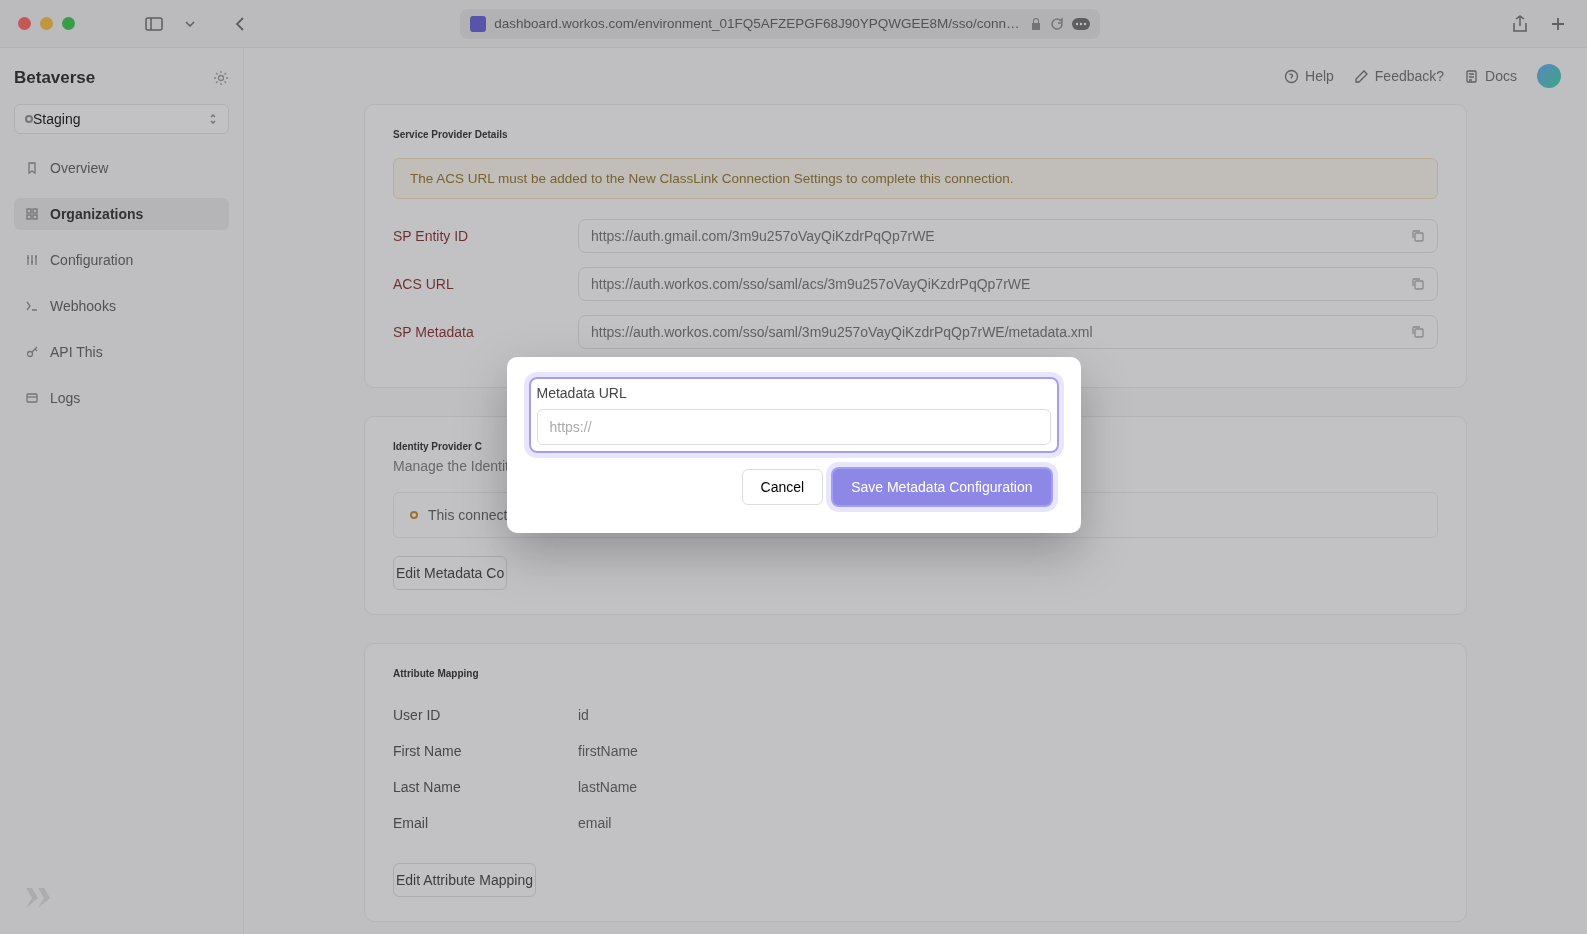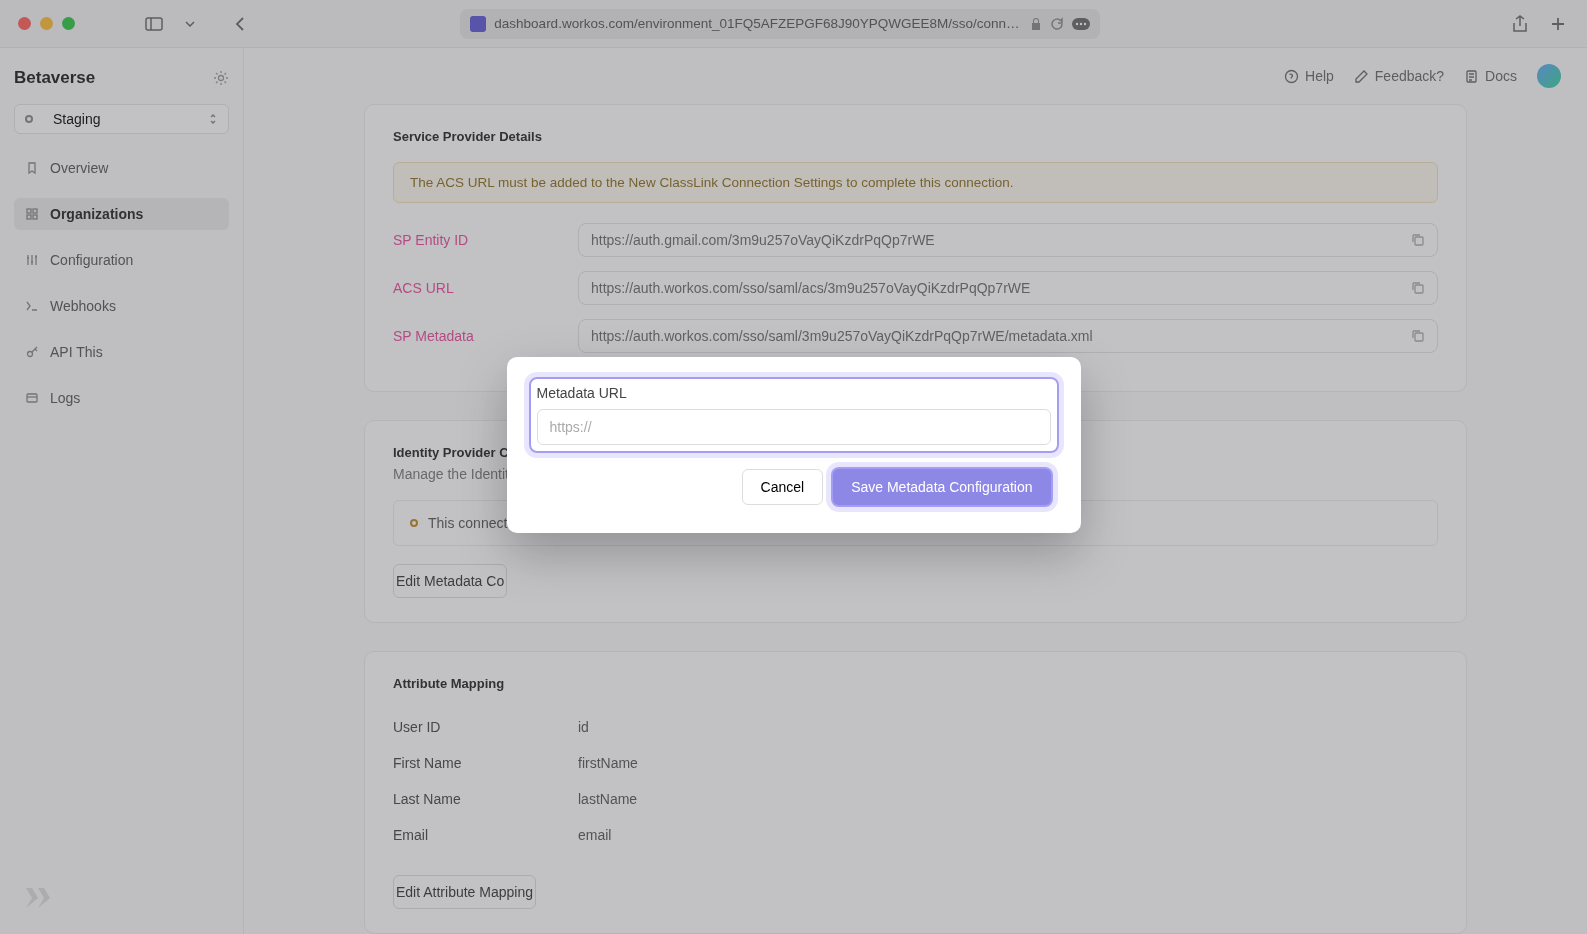--- a/index.html
+++ b/index.html
@@ -22,41 +22,41 @@
 .url-trail { display: flex; gap: 8px; align-items: center; color: #888; }
 .chrome-right { margin-left: auto; display: flex; gap: 16px; }
 
 
 .app { display: flex; height: calc(100% - 48px); background: #fafafa; }
 .sidebar { width: 244px; background: #fafafa; border-right: 1px solid #ececec; padding: 20px 14px; position: relative; }
 .org-header { display: flex; align-items: center; justify-content: space-between; margin-bottom: 16px; }
 .org-name { font-size: 17px; font-weight: 600; color: #1a1a1a; }
 .gear { color: #999; cursor: pointer; }
 .env-selector { display: flex; align-items: center; gap: 8px; background: #fff; border: 1px solid #e3e3e3; border-radius: 6px; padding: 6px 10px; font-size: 14px; margin-bottom: 18px; cursor: pointer; justify-content: space-between; }
-.env-left { display: flex; align-items: center; gap: 20px; }
+.env-left { display: flex; align-items: center; gap: 0; }
 .env-dot { width: 8px; height: 8px; border: 2px solid #888; border-radius: 50%; }
 .nav { display: flex; flex-direction: column; gap: 14px; }
 .nav-item { display: flex; align-items: center; gap: 10px; padding: 8px 10px; border-radius: 6px; font-size: 14px; color: #555; cursor: pointer; }
 .nav-item.active { background: #ececec; font-weight: 600; color: #222; }
 .nav-icon { width: 16px; height: 16px; display: flex; align-items: center; justify-content: center; color: #888; flex-shrink: 0; }
 .logo-mark { position: absolute; bottom: 20px; left: 20px; width: 36px; height: 36px; color: #ccc; }
 
 
 .main { flex: 1; display: flex; flex-direction: column; }
 .topbar { height: 56px; display: flex; align-items: center; justify-content: flex-end; padding: 0 26px; gap: 20px; }
 .top-link { display: flex; align-items: center; gap: 6px; font-size: 14px; color: #666; cursor: pointer; }
 .avatar { width: 24px; height: 24px; border-radius: 50%; background: linear-gradient(135deg, #60a5fa, #34d399); }
 
 
 .content { flex: 1; padding: 0 120px 40px; overflow-y: auto; }
 .card { background: #fff; border: 1px solid #ebebeb; border-radius: 10px; padding: 24px 28px; margin-bottom: 28px; }
-.card-title { font-size: 13px; font-weight: 600; color: #222; margin-bottom: 18px; }
+.card-title { font-size: 10px; font-weight: 600; color: #222; margin-bottom: 18px; }
 .warning { background: #fef8ec; border: 1px solid #f0e0b8; border-radius: 6px; padding: 12px 16px; font-size: 13.5px; color: #8a6d1c; margin-bottom: 20px; }
 .field-row { display: flex; align-items: center; margin-bottom: 14px; gap: 20px; }
-.field-label { width: 165px; font-size: 14px; color: #ec4899; flex-shrink: 0; }
+.field-label { width: 165px; font-size: 14px; color: #7f1d1d; flex-shrink: 0; }
 .field-input { flex: 1; display: flex; align-items: center; background: #fff; border: 1px solid #e3e3e3; border-radius: 8px; padding: 8px 12px; font-size: 14px; color: #6b6b6b; }
 .copy-icon { color: #aaa; margin-left: auto; cursor: pointer; }
 .card-subtitle { font-size: 14px; color: #777; margin-bottom: 18px; margin-top: -12px; }
 .status-row { display: flex; align-items: center; gap: 10px; border: 1px solid #ebebeb; border-radius: 6px; padding: 14px 16px; font-size: 14px; color: #555; margin-bottom: 18px; }
 .status-dot { width: 8px; height: 8px; border: 2px solid #c4841c; border-radius: 50%; }
 .btn-secondary { display: inline-block; background: #fff; border: 1px solid #ddd; border-radius: 6px; padding: 8px 2px; font-size: 14px; color: #333; font-weight: 500; cursor: pointer; }
 .attr-row { display: flex; align-items: center; padding: 10px 0; font-size: 14px; }
 .attr-label { width: 185px; color: #444; }
 .attr-value { color: #555; }
 

